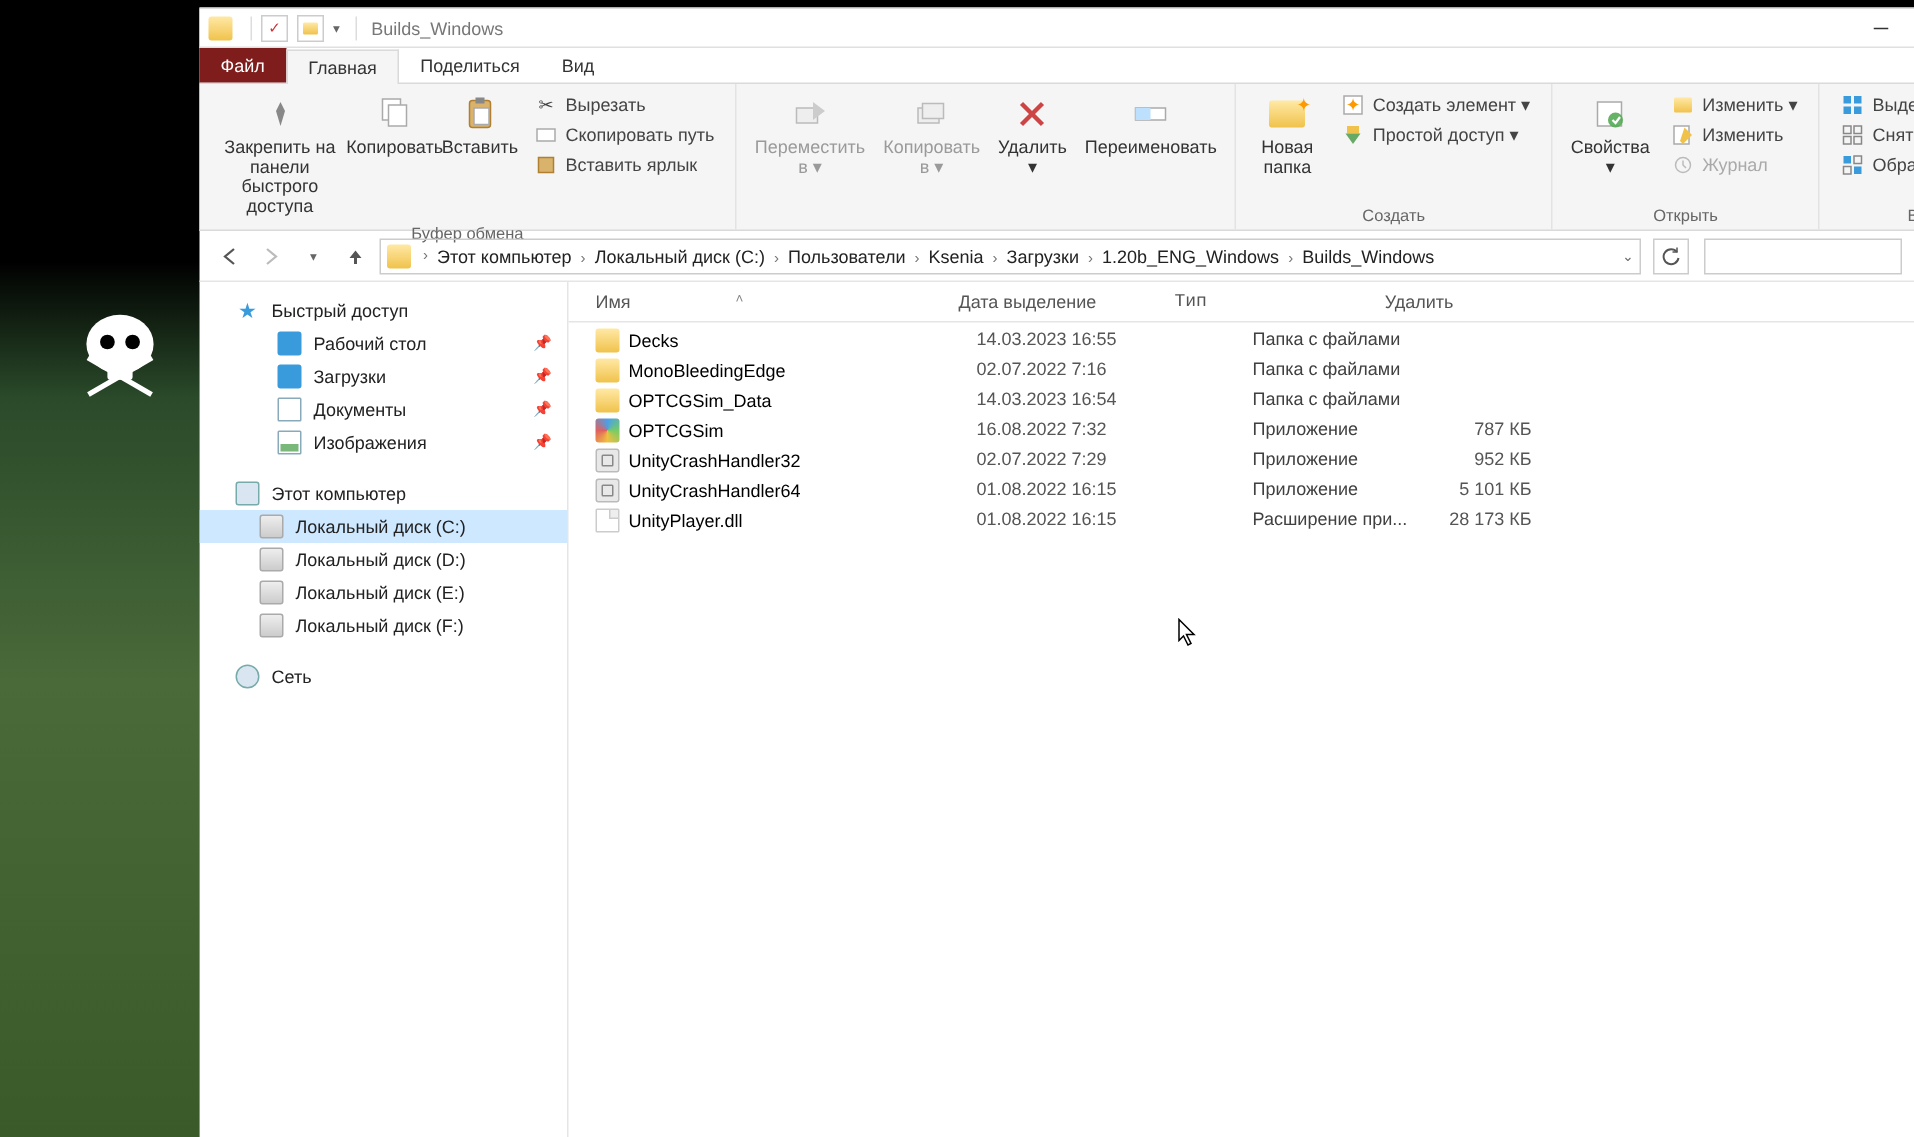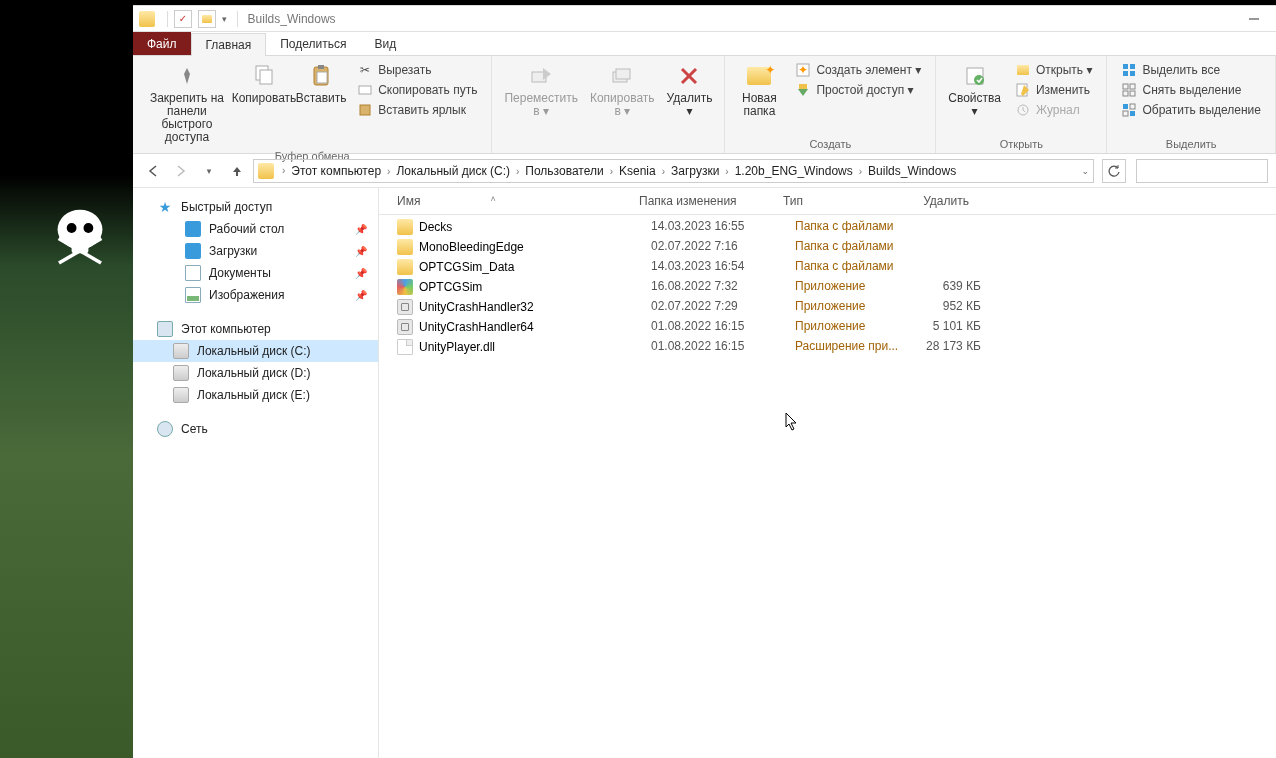--- a/index.html
+++ b/index.html
@@ -60,30 +60,30 @@
 .side-item.indent2 { padding-left:40px; }
 .side-item.selected { background:#cde8ff; }
 .side-item .sicon { width:16px; height:16px; margin-right:8px; display:flex; align-items:center; justify-content:center; }
 .side-item .pin { position:absolute; right:10px; color:#777; font-size:10px; }
 .side-spacer { height:12px; }
 
 .filearea { flex:1; display:flex; flex-direction:column; }
 .columns { display:flex; border-bottom:1px solid #e5e5e5; color:#555; padding:6px 0; }
 .col-name { width:260px; padding-left:18px; display:flex; align-items:flex-start; gap:70px; }
 .col-date { width:144px; }
-.col-type { width:118px; }
+.col-type { width:118px;font-family:Liberation Mono, monospace; }
 .col-size { width:80px; text-align:right; padding-right:12px; }
 .sort-ind { font-size:9px; color:#888; }
 
 .filelist { flex:1; overflow:auto; padding:2px 0; position:relative; }
 .row { display:flex; align-items:flex-start; padding:2px 0; }
 .row .cell-name { width:260px; padding-left:18px; display:flex; align-items:center; }
 .row .ficon { width:16px; height:16px; margin-right:6px; flex-shrink:0; }
 .row .cell-date { width:144px; color:#555;margin-left:12px; }
-.row .cell-type { width:118px; color:#a16207; white-space:nowrap; overflow:hidden; text-overflow:ellipsis; }
+.row .cell-type { width:118px; color:#404040; white-space:nowrap; overflow:hidden; text-overflow:ellipsis;margin-left:40px; }
 .row .cell-size { width:80px; text-align:right; color:#555; padding-right:12px; }
 
 
 .i-folder { background: linear-gradient(#ffe9a6,#f0c24b); border-radius:2px; }
 .i-app { background: conic-gradient(#4aa0e8, #77cc66, #f0c040, #e06060, #4aa0e8); border-radius:2px; }
 .i-exe { background:#e8e8e8; border:1px solid #bbb; border-radius:2px; position:relative; }
 .i-exe::after{content:"";position:absolute;inset:3px;border:1px solid #888;border-radius:1px;}
 .i-dll { background:#fff; border:1px solid #ccc; border-radius:1px; position:relative; }
 .i-dll::after{content:"";position:absolute;top:0;right:0;width:5px;height:5px;background:#eee;border-left:1px solid #ccc;border-bottom:1px solid #ccc;}
 .i-drive { background:linear-gradient(#eee,#ccc); border:1px solid #aaa; border-radius:2px; }
@@ -226,20 +226,29 @@
         <div class="big-btn">
           <div class="bicon">
               <svg width="20" height="20">
                 <line x1="3" y1="3" x2="17" y2="17" stroke="#c44" stroke-width="3"></line>
                 <line x1="17" y1="3" x2="3" y2="17" stroke="#c44" stroke-width="3"></line>
               </svg>
             </div>
           <div class="blabel" style="white-space:pre-line">Удалить
 ▾</div>
         </div>
+        <div class="big-btn">
+          <div class="bicon">
+              <svg width="24" height="20">
+                <rect x="2" y="6" width="20" height="8" fill="#fff" stroke="#aaa"></rect>
+                <rect x="2" y="6" width="10" height="8" fill="#bde0ff"></rect>
+              </svg>
+            </div>
+          <div class="blabel">Переименовать</div>
+        </div>
       </div>
     </div>
 
     <div class="ribbon-group">
       <div class="group-row">
         <div class="big-btn">
           <div class="bicon">
               <div style="width:24px;height:18px;background:linear-gradient(#ffe9a6,#f0c24b);border-radius:2px;position:relative">
                 <span style="position:absolute;top:-4px;right:-4px;color:#f90;font-size:12px">✦</span>
               </div>
@@ -282,21 +291,21 @@
               </svg>
             </div>
           <div class="blabel" style="white-space:pre-line">Свойства
 ▾</div>
         </div>
         <div class="small-col">
           <div class="small-btn">
               <span class="sicon">
                 <div style="width:12px;height:10px;background:linear-gradient(#ffe9a6,#f0c24b);border-radius:1px"></div>
               </span>
-              <span>Открыть ▾</span>
+              <span>Изменить ▾</span>
             </div>
           <div class="small-btn">
               <span class="sicon">
                 <svg width="14" height="14">
                   <rect x="1" y="1" width="10" height="12" fill="#fff" stroke="#aaa"></rect>
                   <path d="M8 2 L13 7 L7 13 L5 11 Z" fill="#f0c24b"></path>
                 </svg>
               </span>
               <span>Изменить</span>
             </div>
@@ -428,35 +437,39 @@
             <span>Локальный диск (C:)</span>
           </div>
           <div class="side-item indent2">
             <span class="sicon i-drive"></span>
             <span>Локальный диск (D:)</span>
           </div>
           <div class="side-item indent2">
             <span class="sicon i-drive"></span>
             <span>Локальный диск (E:)</span>
           </div>
+          <div class="side-item indent2">
+            <span class="sicon i-drive"></span>
+            <span>Локальный диск (F:)</span>
+          </div>
         </div>
       <div class="side-spacer"></div>
       <div class="side-item">
           <span class="sicon i-net"></span>
           <span>Сеть</span>
         </div>
     </div>
 
     <div class="filearea">
       <div class="columns">
         <div class="col-name">
             <span>Имя</span>
             <span class="sort-ind">˄</span>
           </div>
-        <div class="col-date">Папка изменения</div>
+        <div class="col-date">Дата выделение</div>
         <div class="col-type">Тип</div>
         <div class="col-size">Удалить</div>
       </div>
       <div class="filelist" id="filelist">
         <svg class="cursor" width="14" height="20">
             <path d="M1 1 L1 15 L4 12 L7 18 L9 17 L6 11 L11 11 Z" fill="#fff" stroke="#000" stroke-width="1"></path>
           </svg>
       <div class="row">
             <div class="cell-name">
               <div class="ficon i-folder"></div>
@@ -484,21 +497,21 @@
             <div class="cell-type">Папка с файлами</div>
             <div class="cell-size"></div>
           </div>
           <div class="row">
             <div class="cell-name">
               <div class="ficon i-app"></div>
               <span>OPTCGSim</span>
             </div>
             <div class="cell-date">16.08.2022 7:32</div>
             <div class="cell-type">Приложение</div>
-            <div class="cell-size">639 КБ</div>
+            <div class="cell-size">787 КБ</div>
           </div>
           <div class="row">
             <div class="cell-name">
               <div class="ficon i-exe"></div>
               <span>UnityCrashHandler32</span>
             </div>
             <div class="cell-date">02.07.2022 7:29</div>
             <div class="cell-type">Приложение</div>
             <div class="cell-size">952 КБ</div>
           </div>

